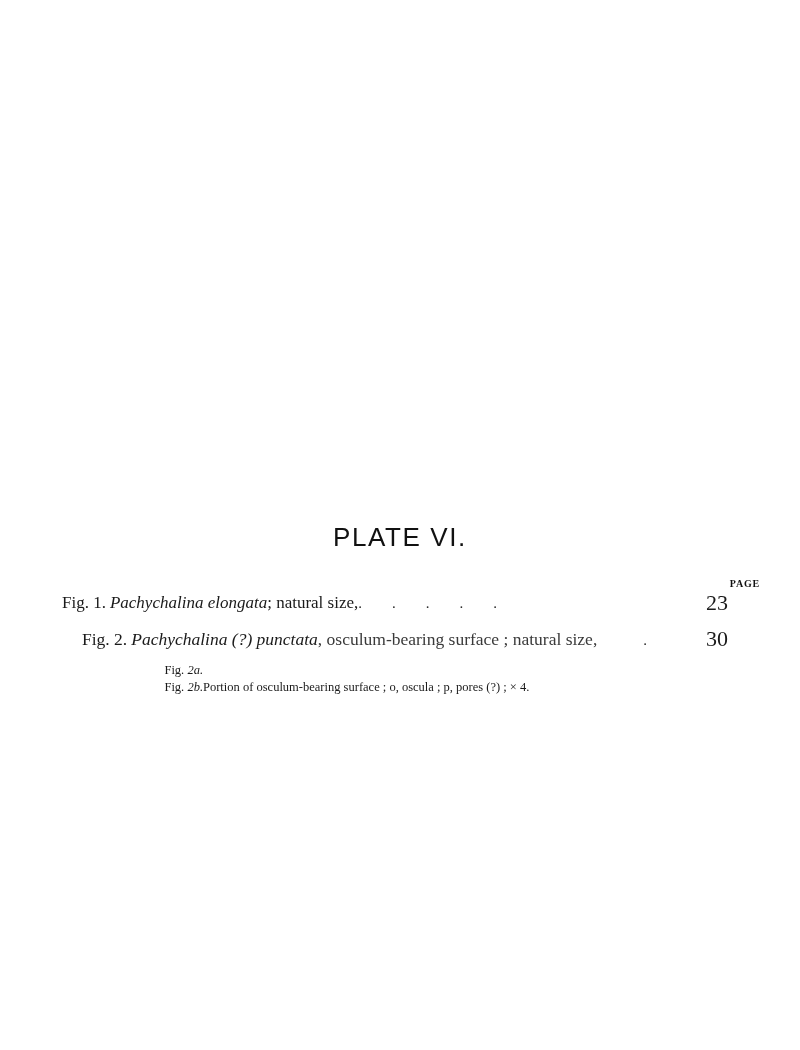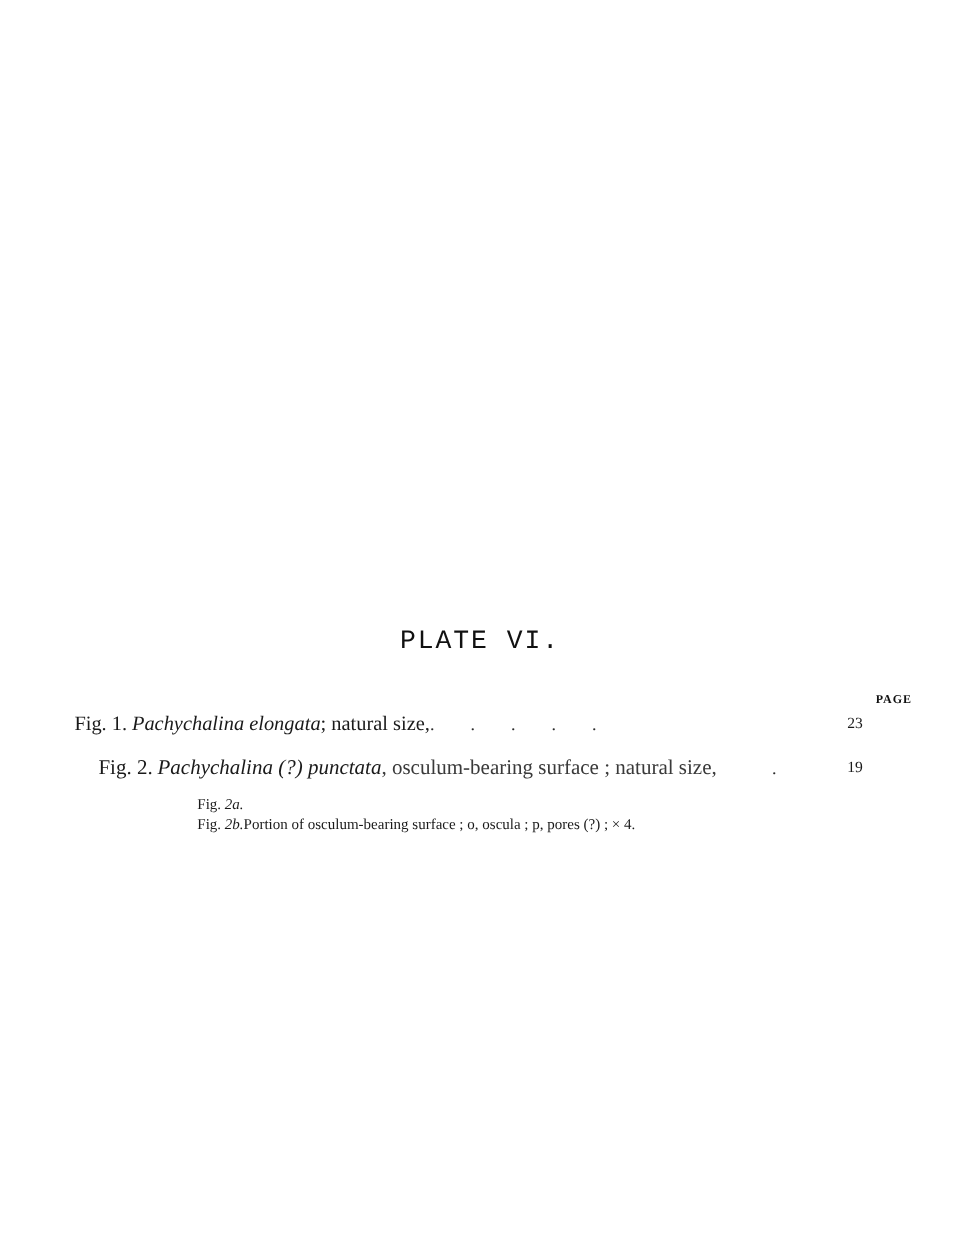--- a/index.html
+++ b/index.html
@@ -21,23 +21,23 @@
     top: 0;
     width: 800px;
     height: 1050px;
   }
   .plate-title {
     position: absolute;
     left: 0;
     top: 522px;
     width: 800px;
     text-align: center;
-    font-size: 22px;
+    font-size: 26px;
     letter-spacing: 1.6px;
-    font-family: Liberation Mono, monospace;
+    font-family: Liberation Sans, sans-serif;
     color: #111111;
   }
   .page-col-head {
     position: absolute;
     left: 690px;
     top: 578px;
     width: 70px;
     text-align: right;
     font-size: 10px;
     letter-spacing: 0.8px;
@@ -75,21 +75,21 @@
     white-space: pre;
     color: #2a2a2a;
     font-size: 15px;
   }
   .entry-page {
     position: absolute;
     left: 706px;
     top: 0;
     width: 40px;
     text-align: left;
-    font-size: 13px;
+    font-size: 22px;
     line-height: 22px;
   }
   .entry-2 .entry-line {
     font-size: 17.5px;
     margin-left: 20px;
   }
   .sublist {
     position: absolute;
     left: 0;
     top: 662px;
@@ -142,21 +142,21 @@
       <div class="entry-line">
         <span class="entry-label">Fig. 1.</span><span class="thin-space"></span><span class="sp-name">Pachychalina elongata</span><span>; natural size,</span><span class="dot-run">.        .        .        .        .</span>
       </div>
       <div class="entry-page">23</div>
     </div>
 
     <div class="entry entry-2">
       <div class="entry-line">
         <span class="entry-label">Fig. 2.</span><span class="thin-space"></span><span class="sp-name">Pachychalina (?) punctata</span><span class="faded">, osculum-bearing surface ; natural size,</span><span class="dot-run" style="padding-left:46px">.</span>
       </div>
-      <div class="entry-page">19</div>
+      <div class="entry-page">30</div>
     </div>
 
   </div>
 
   <div class="sublist">
 
     <div class="subentry">
       <div class="sub-label"><span>Fig. </span><span class="ital">2a.</span></div>
     </div>
 

